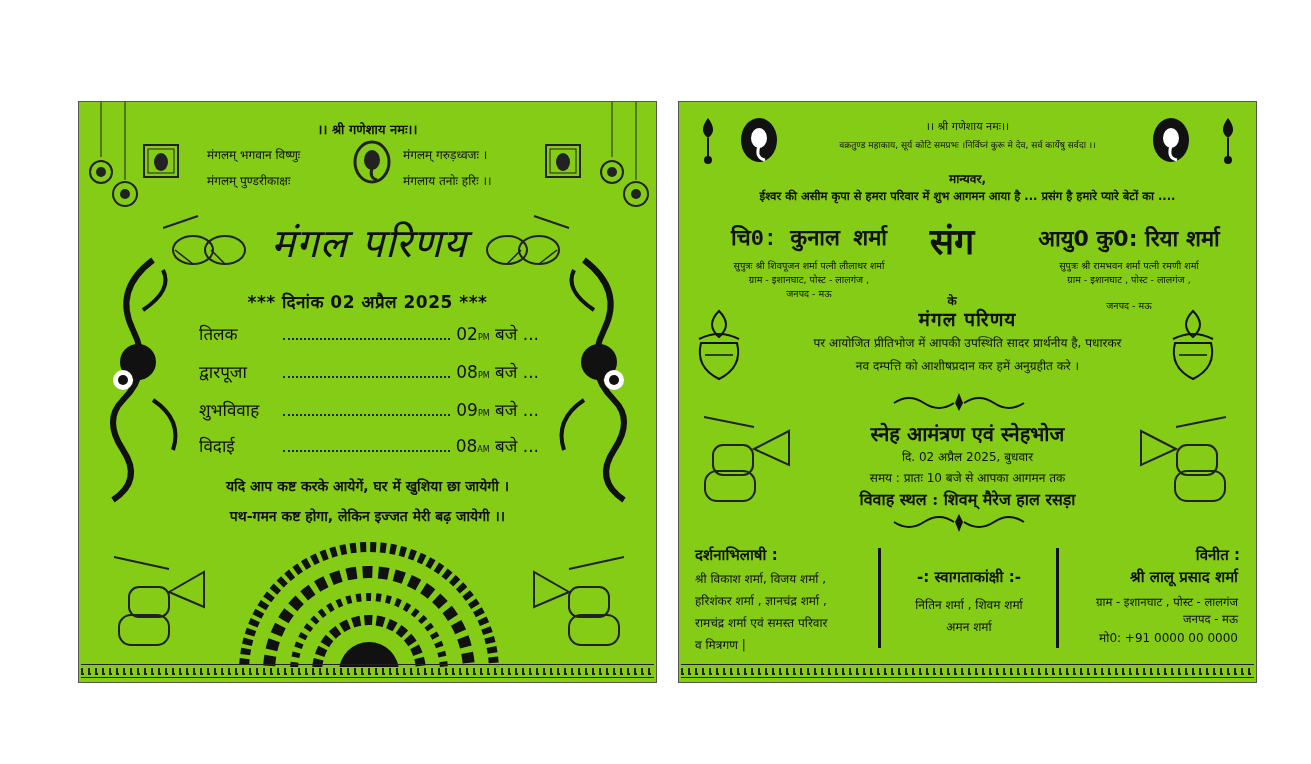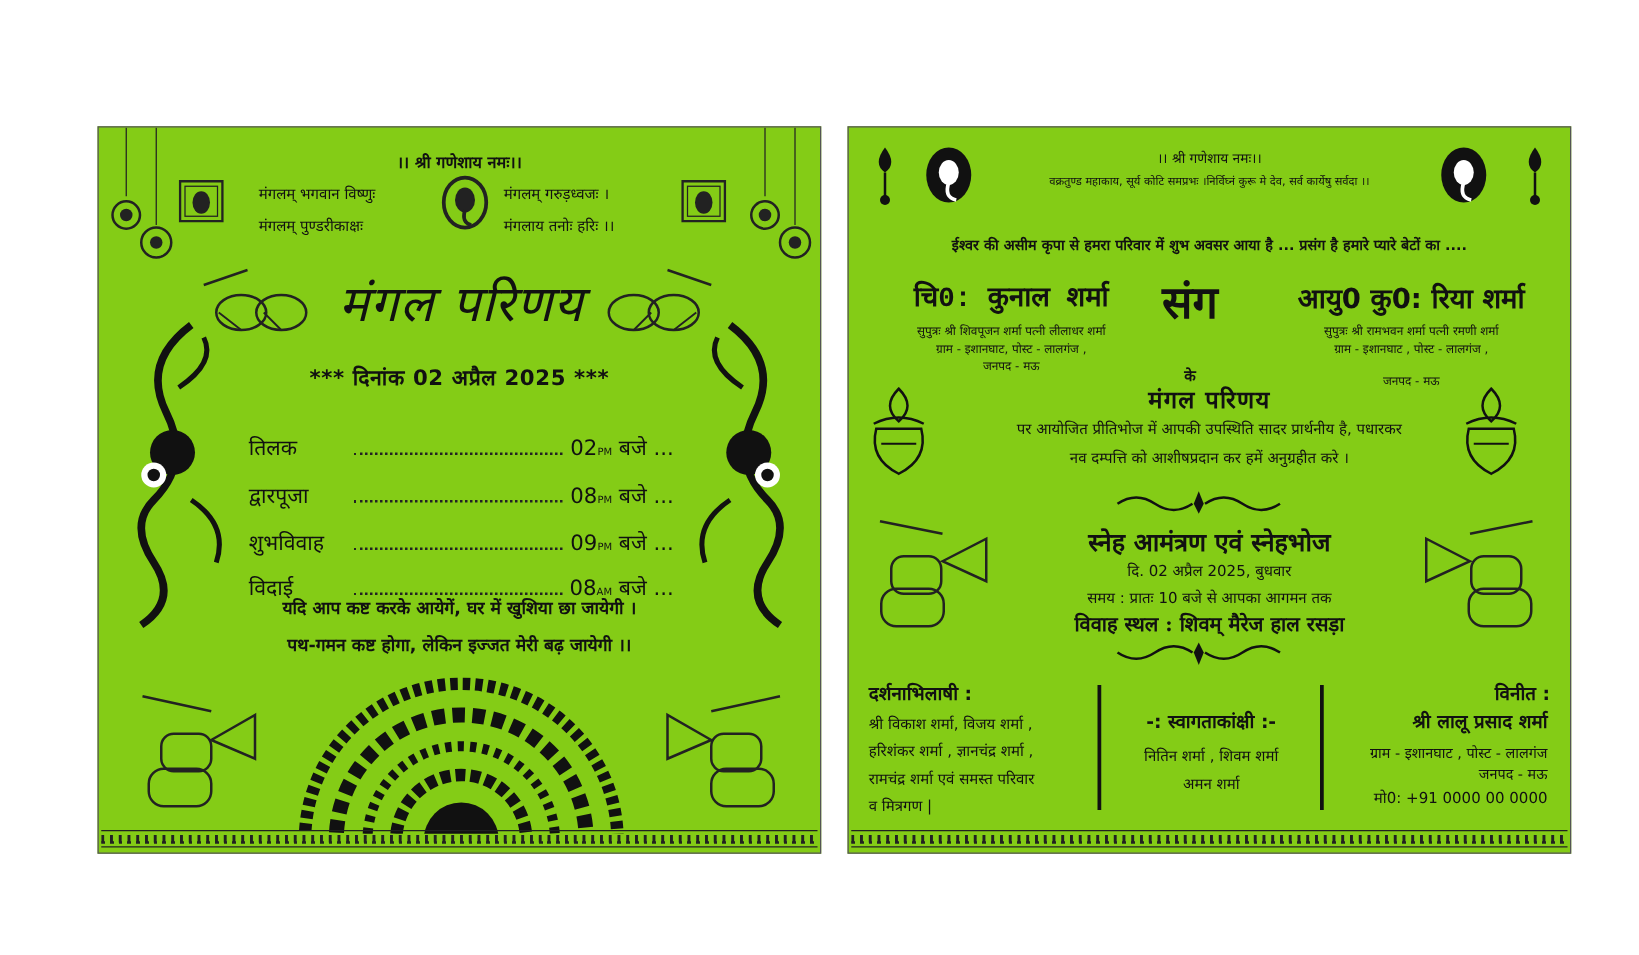--- a/index.html
+++ b/index.html
@@ -33,21 +33,21 @@
 
   
   .l-ganesh-line { font-size: 13px; font-weight: bold; }
   .mangal-text { font-size: 12px; }
   .title-script {
     font-family: "DejaVu Serif", serif; font-size: 40px; font-style: italic;
     letter-spacing: 1px; font-weight: normal;
   }
   .date-line { font-size: 17px; font-weight: bold; letter-spacing: 0.5px; }
   .sched-row { position: absolute; left: 120px; width: 340px; height: 30px; font-size: 17px; display: flex; align-items: baseline; }
-  .sched-name { width: 78px; margin-top: 24px; }
+  .sched-name { width: 78px; }
   .sched-dots { flex: 1; border-bottom: 2px dotted #222; margin: 0 6px; height: 10px; }
   .sched-time { font-size: 17px; }
   .sched-time sub { font-size: 8px; vertical-align: baseline; }
   .couplet { font-size: 14px; font-weight: bold; }
 
   
   .r-ganesh-line { font-size: 11px; }
   .r-mantra { font-size: 9px; }
   .r-intro-1 { font-size: 12px; font-weight: bold; }
   .r-intro-2 { font-size: 11.5px; font-weight: bold; }
@@ -219,21 +219,22 @@
     <path d="M22 32 Q18 44 28 46" stroke="#fff" stroke-width="3" fill="none"></path>
   </svg>
   <svg class="abs" style="left:470px;top:12px" width="44" height="54">
     <ellipse cx="22" cy="26" rx="18" ry="22" fill="#111"></ellipse>
     <ellipse cx="22" cy="24" rx="8" ry="10" fill="#fff"></ellipse>
     <path d="M22 32 Q18 44 28 46" stroke="#fff" stroke-width="3" fill="none"></path>
   </svg>
 
   <div class="abs center r-ganesh-line" style="left:0;right:0;top:16px;">।। श्री गणेशाय नमः।।</div>
   <div class="abs center r-mantra" style="left:100px;right:100px;top:36px;">वक्रतुण्ड महाकाय,  सूर्य कोटि समप्रभः ।निर्विघ्नं कुरू मे देव, सर्व कार्येषु सर्वदा  ।।</div>
-  <div class="abs center r-intro-2" style="left:0;right:0;top:86px;">ईश्वर की असीम कृपा से हमरा परिवार में शुभ अवसर आया है ... प्रसंग है हमारे प्यारे बेटों का ....</div>
+  <div class="abs center r-intro-1" style="left:0;right:0;top:68px;">मान्यवर,</div>
+  <div class="abs center r-intro-2" style="left:0;right:0;top:86px;">ईश्वर की असीम कृपा से हमरा परिवार में शुभ आगमन आया है ... प्रसंग है हमारे प्यारे बेटों का ....</div>
 
   <div class="abs center name-big" style="left:30px;width:200px;top:119px;font-family:Liberation Mono, monospace;">चि0: कुनाल शर्मा</div>
   <div class="abs center name-sub" style="left:20px;width:220px;top:157px;">सुपुत्रः श्री शिवपूजन शर्मा  पत्नी लीलाधर शर्मा</div>
   <div class="abs center name-sub" style="left:20px;width:220px;top:171px;">ग्राम - इशानघाट, पोस्ट - लालगंज ,</div>
   <div class="abs center name-sub" style="left:20px;width:220px;top:185px;">जनपद - मऊ</div>
 
   <div class="abs center sang" style="left:228px;width:90px;top:114px;">संग</div>
   <div class="abs center ke" style="left:258px;width:30px;top:190px;">के</div>
 
   <div class="abs center name-big" style="left:330px;width:240px;top:120px;">आयु0 कु0: रिया शर्मा</div>

